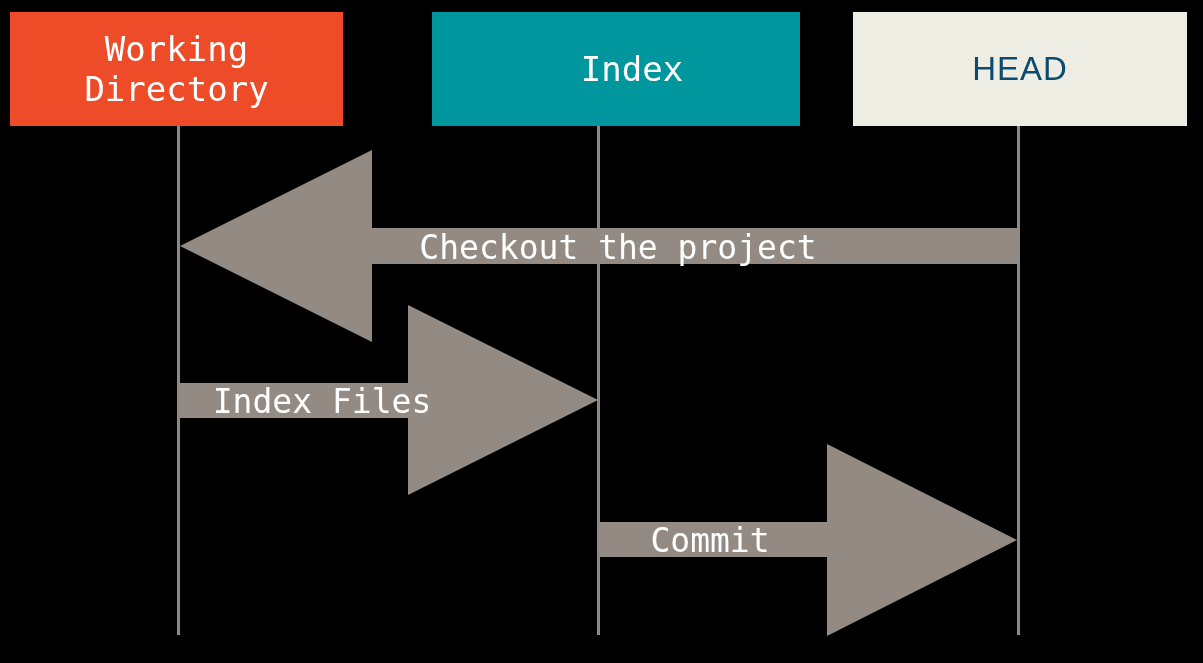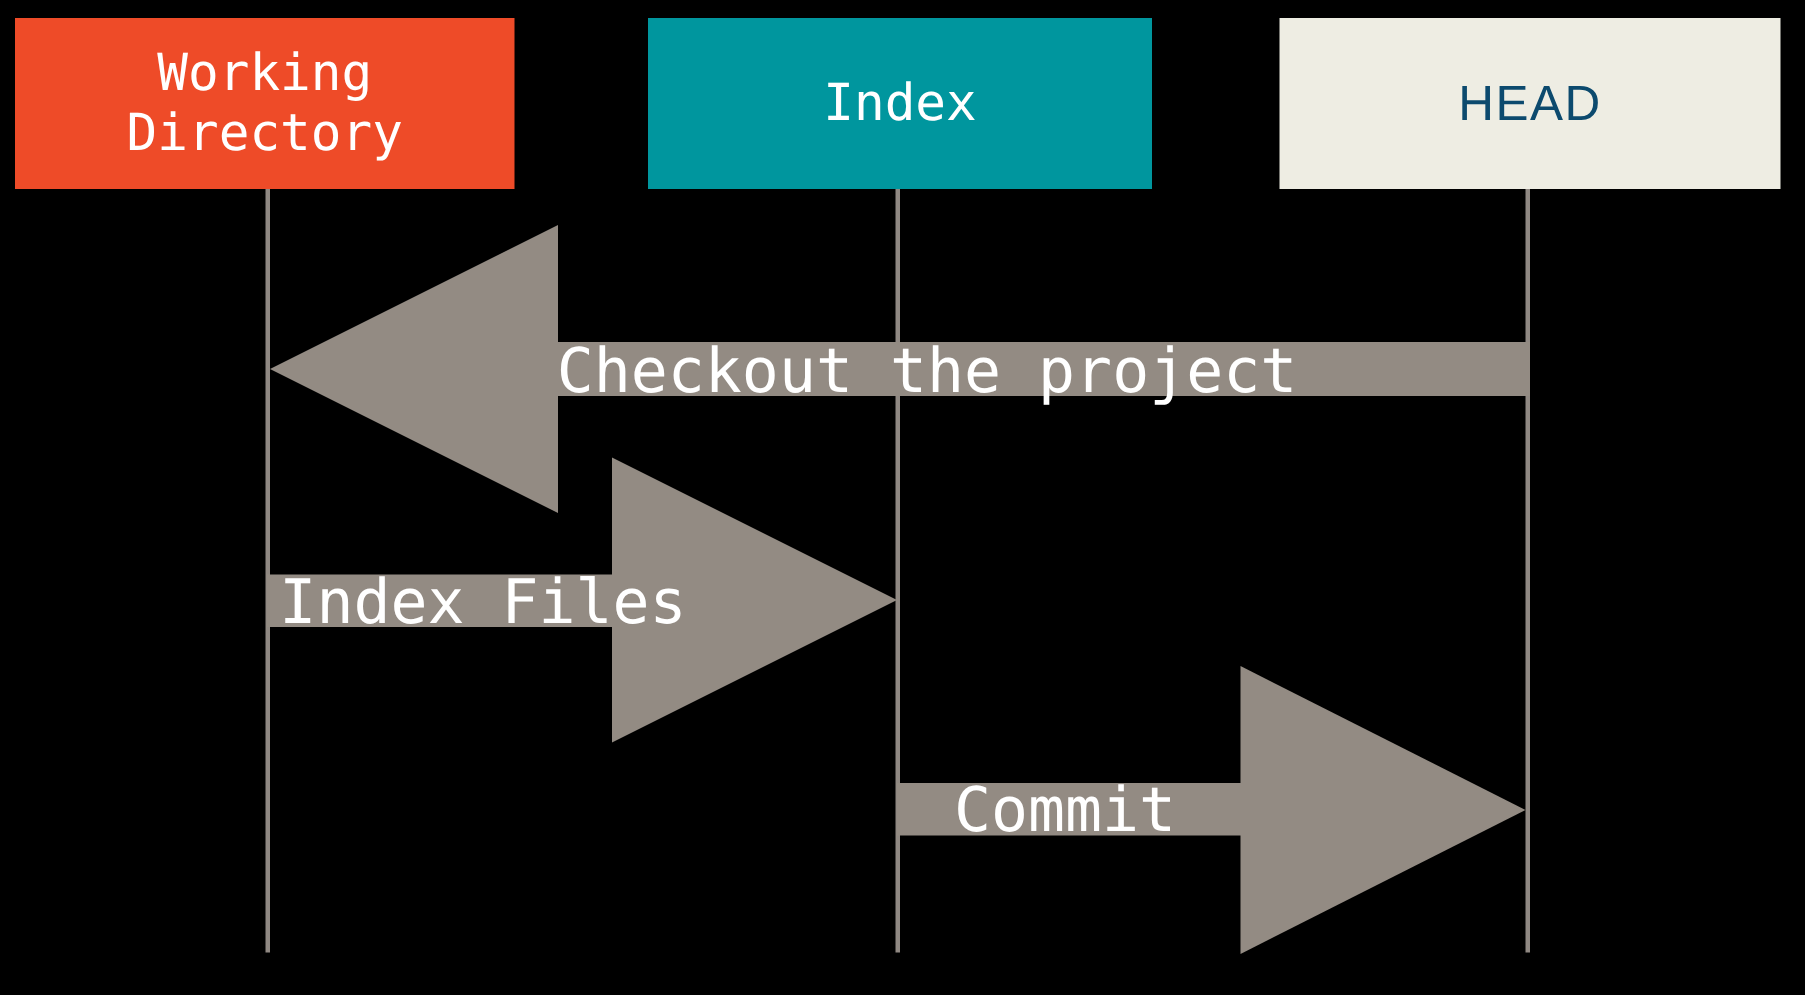--- a/index.html
+++ b/index.html
@@ -23,21 +23,21 @@
     align-items: center;
     justify-content: center;
   }
   .box-label {
     white-space: pre-line;
     text-align: center;
     font-size: 34px;
     line-height: 40px;
   }
   .box-wd    { left: 10px;  width: 333px; }
-  .box-index { left: 432px; width: 336px; }
+  .box-index { left: 432px; width: 336px; padding-left: 32px; }
   .box-head  { left: 853px; width: 334px; }
   .box-head .box-label {
     font-family: "Liberation Sans", sans-serif;
     font-size: 33px;
     letter-spacing: 1px;
   }
   
   .lifeline {
     position: absolute;
     top: 126px;
@@ -74,21 +74,21 @@
   .head-commit  {
     left: 827px; top: 444px;
     border-top: 96px solid transparent;
     border-bottom: 96px solid transparent;
     border-left-width: 190px;
     border-left-style: solid;
   }
   .arrow-label {
     position: absolute;
     transform: translate(-50%, -50%);
-    font-size: 41px;
+    font-size: 33px;
     white-space: nowrap;
   }
   .label-checkout { left: 618px; top: 247px; }
   .label-stage    { left: 322px; top: 401px; }
   .label-commit   { left: 710px; top: 540px; }
 </style>
 </head>
 <body>
 
 <div class="canvas" style="background: rgb(0, 0, 0);">

